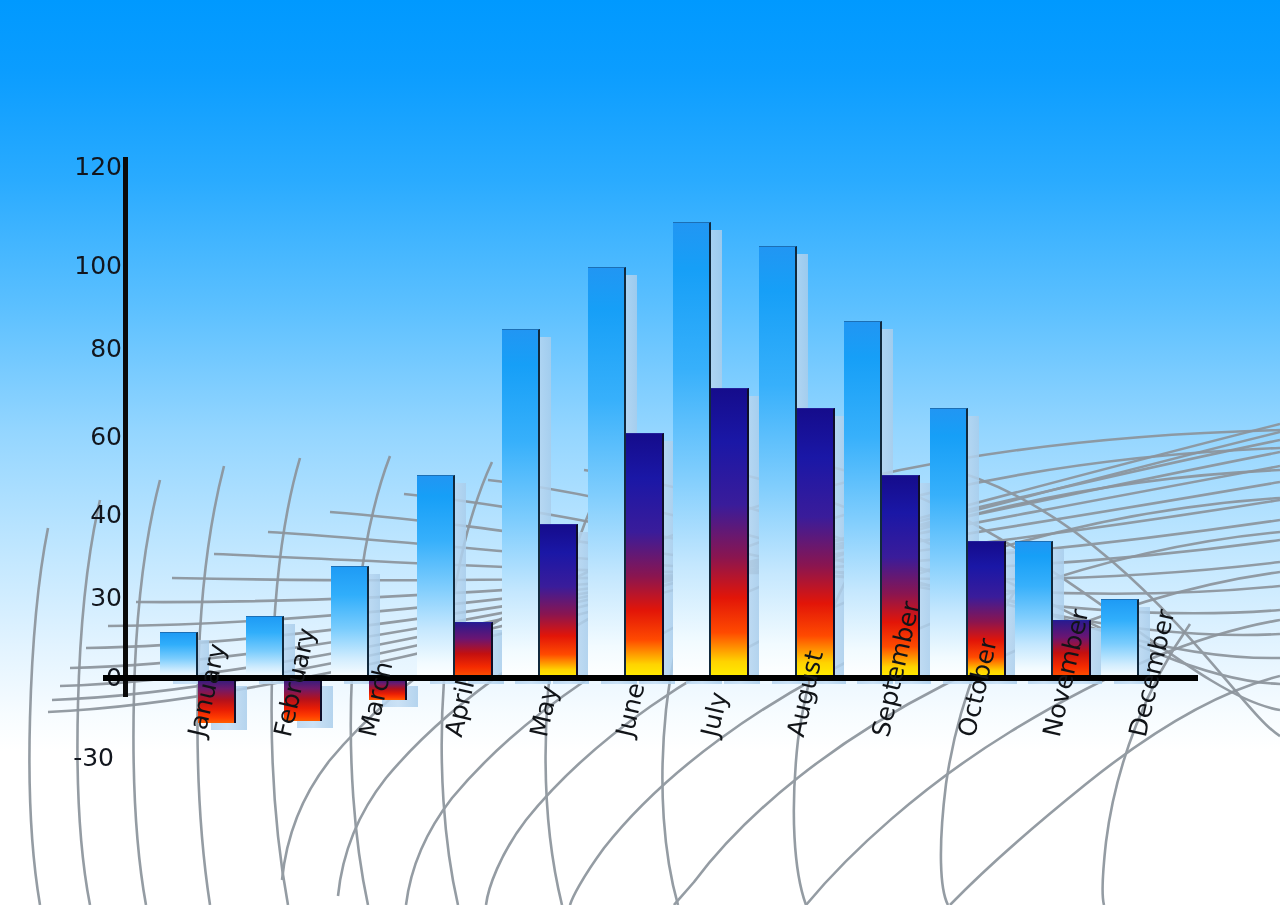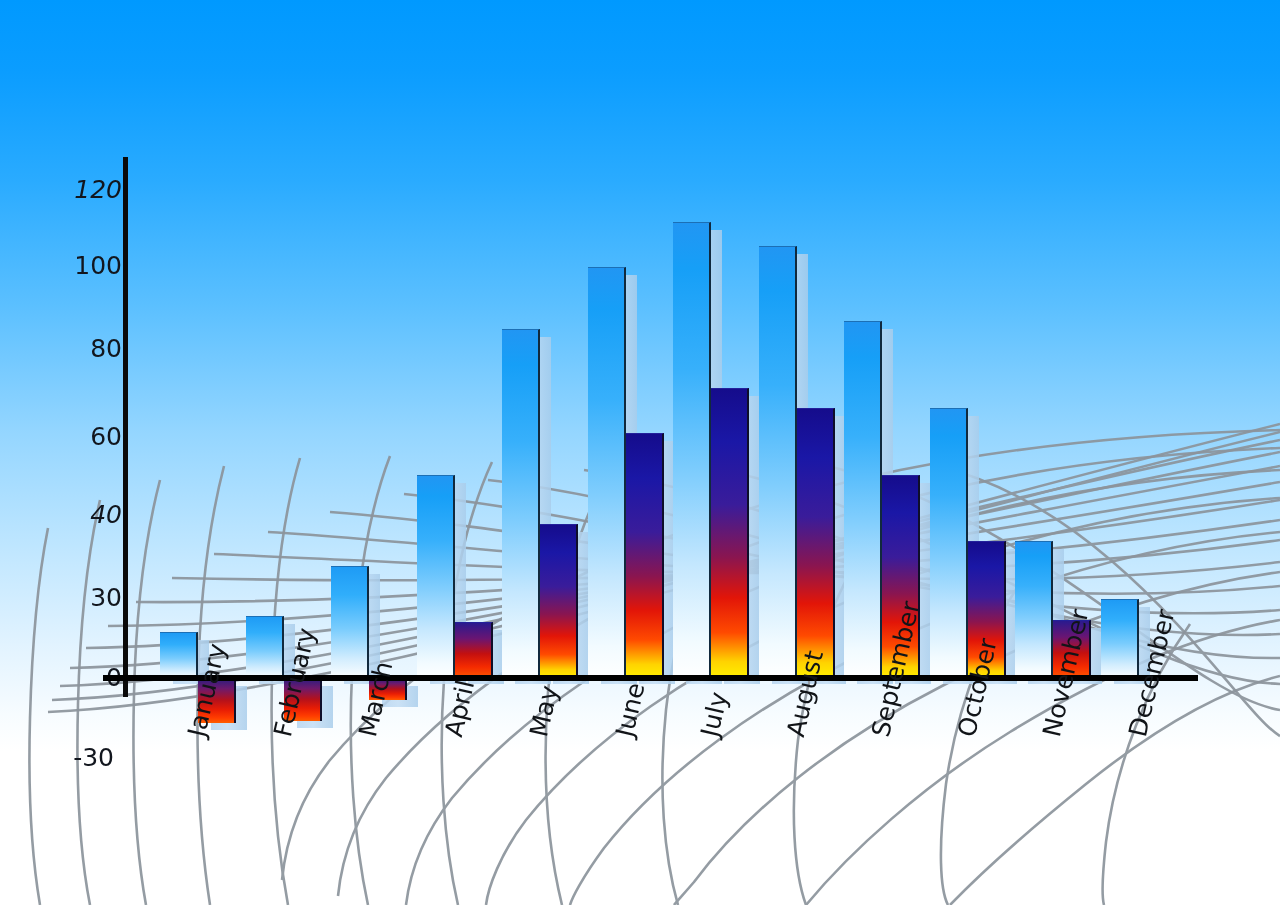--- a/index.html
+++ b/index.html
@@ -209,25 +209,25 @@
       <path d="M 608,474 C 578,526 556,602 548,692 C 542,774 548,848 562,905"></path>
       <path d="M 738,494 C 702,546 676,622 666,710 C 658,788 664,856 678,905"></path>
       <path d="M 880,524 C 840,578 810,654 798,740 C 790,812 794,872 806,905"></path>
       <path d="M 1032,566 C 990,622 958,700 946,784 C 938,848 940,890 948,905"></path>
       <path d="M 1190,624 C 1148,684 1116,762 1106,842 C 1102,878 1102,898 1104,905"></path>
     </g>
   </svg>
 
   <div id="plot">
 
-    <div class="ytick" style="left:48px; top:175px;font-style:italic;">120</div>
+    <div class="ytick" style="left:48px; top:152px;">120</div>
     <div class="ytick" style="left:48px; top:251px;">100</div>
     <div class="ytick" style="left:48px; top:334px;">80</div>
     <div class="ytick" style="left:48px; top:422px;">60</div>
-    <div class="ytick" style="left:48px; top:500px;font-style:italic;">40</div>
+    <div class="ytick" style="left:48px; top:500px;">40</div>
     <div class="ytick" style="left:48px; top:583px;">30</div>
     <div class="ytick" style="left:48px; top:663px;">0</div>
     <div class="ytick" style="left:40px; top:743px;">-30</div>
 
     <div id="bars">
         <div class="bar-back" style="left: 173px; top: 640.35px; width: 36px; height: 43.65px;"></div>
         <div class="bar-blue shortstack" style="left: 160px; top: 632.35px; width: 36px; height: 45.65px;"></div>
         <div class="bar-back" style="left: 211px; top: 686px; width: 36px; height: 43.575px;"></div>
         <div class="bar-fire neg" style="left: 198px; top: 678px; width: 36px; height: 43.575px;"></div>
         <div class="bar-back" style="left: 258.5px; top: 623.75px; width: 36px; height: 60.25px;"></div>

